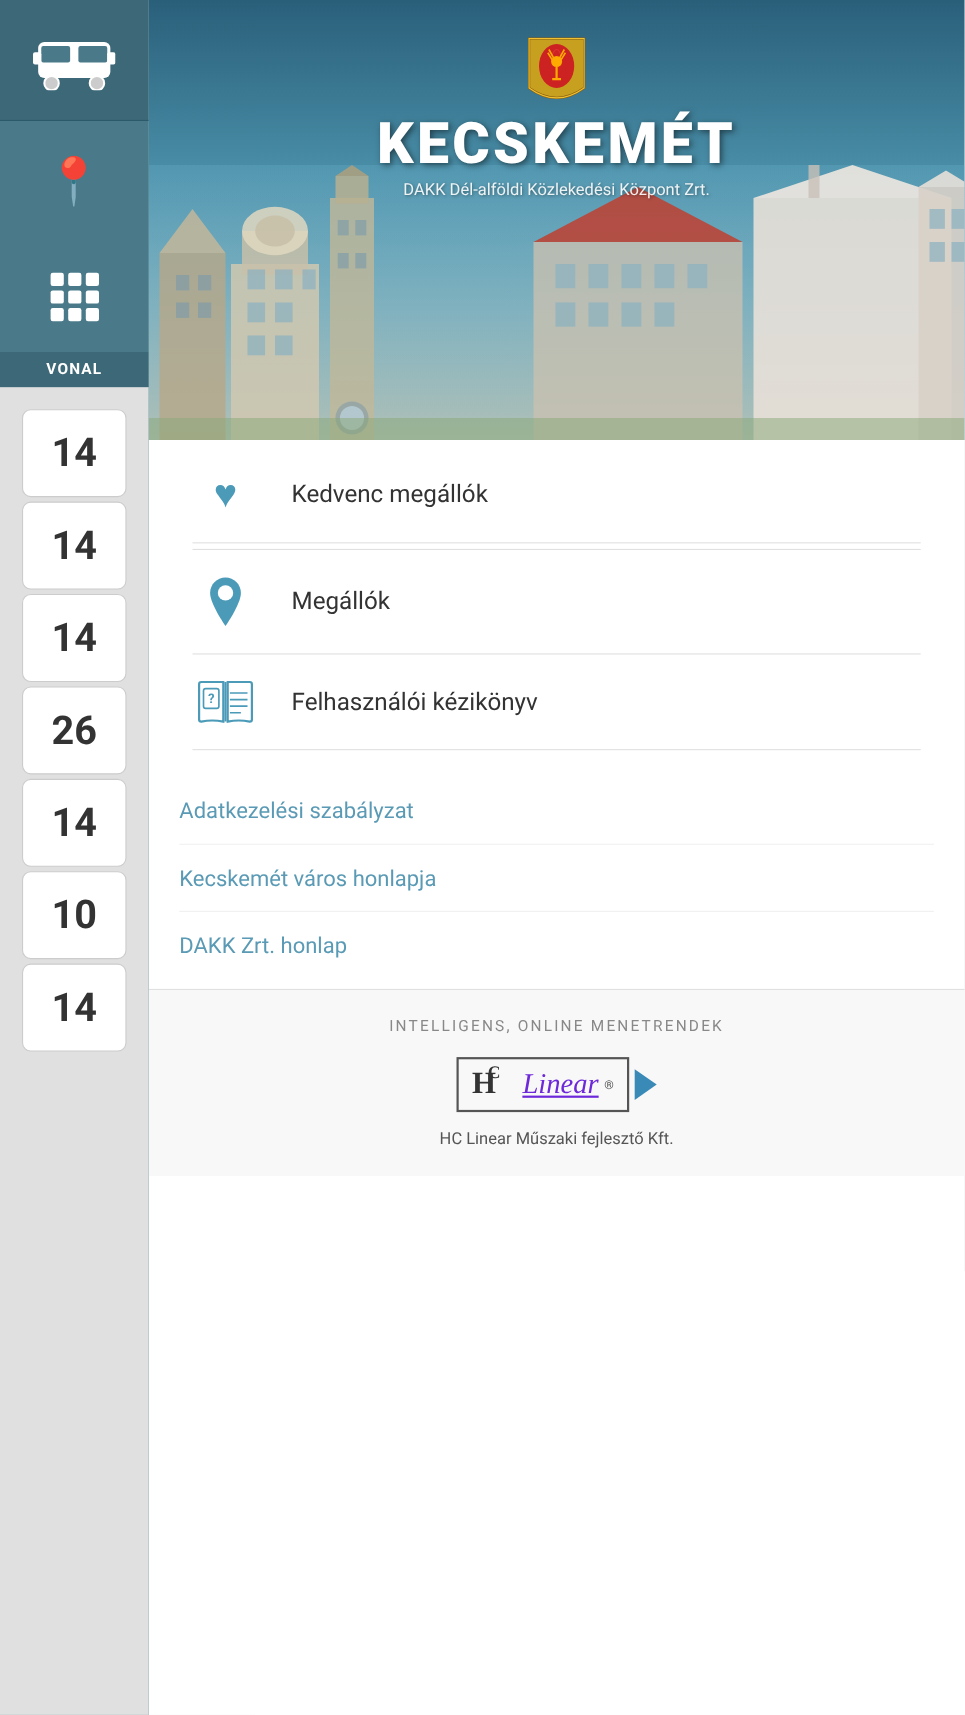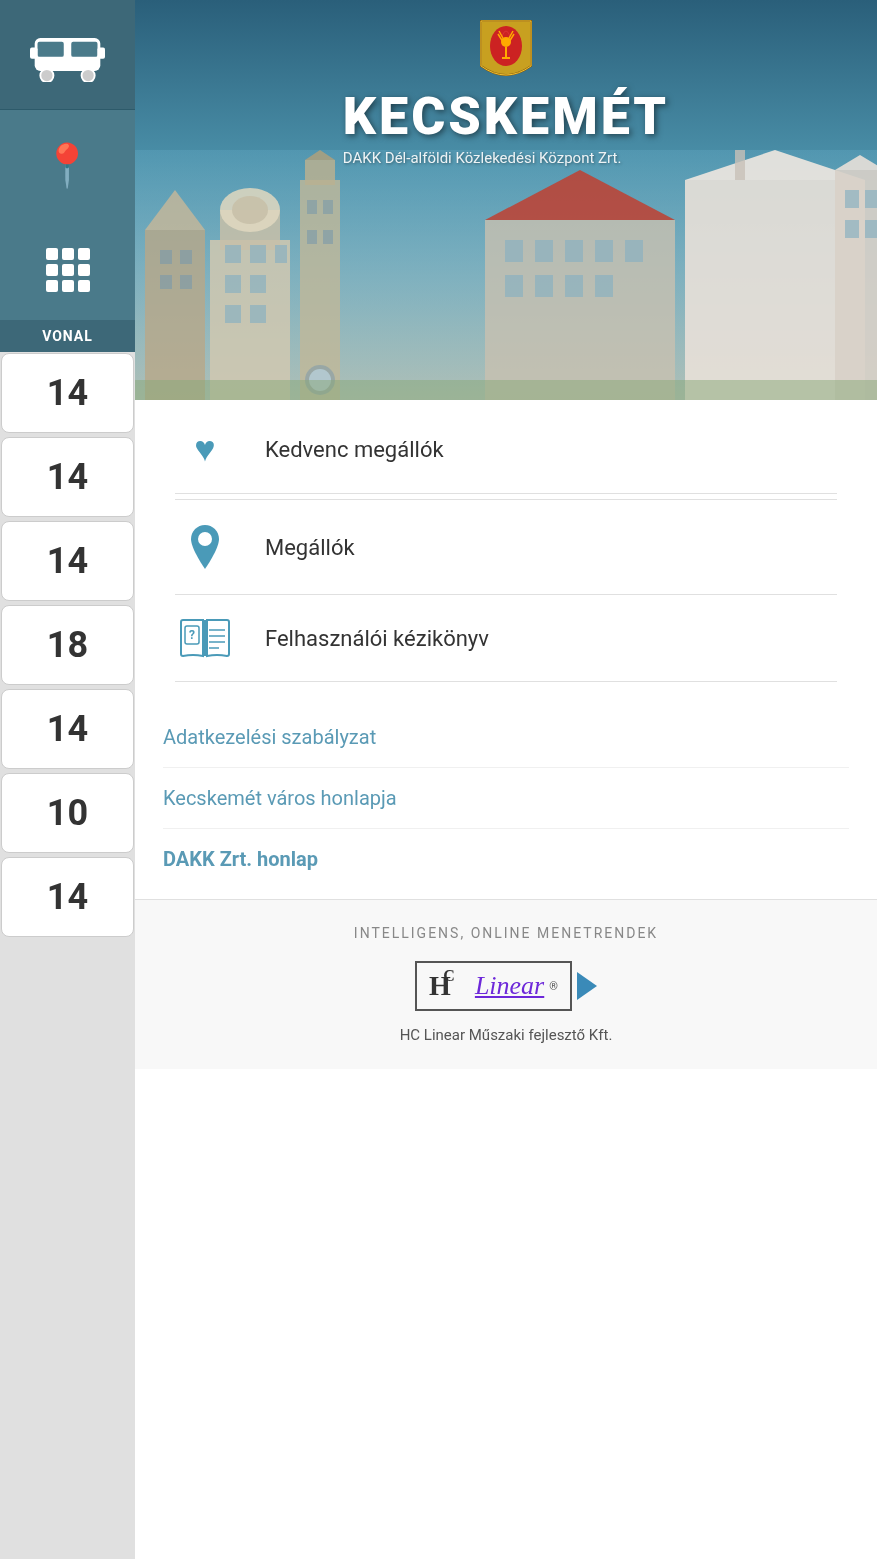--- a/index.html
+++ b/index.html
@@ -63,21 +63,21 @@
       text-align: center;
     }
 
     .sidebar-numbers {
       width: 100%;
       flex: 1;
       background: #e0e0e0;
       display: flex;
       flex-direction: column;
       gap: 4px;
-      padding: 1px;
+      padding: 20px;
     }
 
     .route-number-box {
       background: white;
       border-radius: 8px;
       height: 80px;
       display: flex;
       align-items: center;
       justify-content: center;
       font-size: 36px;
@@ -112,21 +112,22 @@
       position: absolute;
       bottom: 0;
       left: 0;
       right: 0;
       height: 250px;
     }
 
     .banner-title-area {
       position: relative;
       z-index: 2;
-      padding-top: 16px;
+      text-align: center;
+      padding-top: 30px;
     }
 
     .coat-of-arms {
       width: 60px;
       height: 70px;
       margin: 0 auto 5px;
       position: relative;
     }
 
     .city-name {
@@ -194,21 +195,20 @@
       color: #5a9ab5;
       font-size: 20px;
       padding: 18px 0;
       cursor: pointer;
       text-decoration: none;
       border-bottom: 1px solid #f0f0f0;
     }
 
     .link-item:last-child {
       border-bottom: none;
-      font-weight: bold;
     }
 
     
     .footer-section {
       background: #f8f8f8;
       border-top: 1px solid #e0e0e0;
       padding: 25px 32px;
       text-align: center;
     }
 
@@ -357,21 +357,21 @@
     <div class="route-number-box">
         <span>14</span>
       </div>
     <div class="route-number-box">
         <span>14</span>
       </div>
     <div class="route-number-box">
         <span>14</span>
       </div>
     <div class="route-number-box">
-        <span>18</span>
+        <span>26</span>
       </div>
     <div class="route-number-box">
         <span>14</span>
       </div>
     <div class="route-number-box">
         <span>10</span>
       </div>
     <div class="route-number-box">
         <span>14</span>
       </div>

